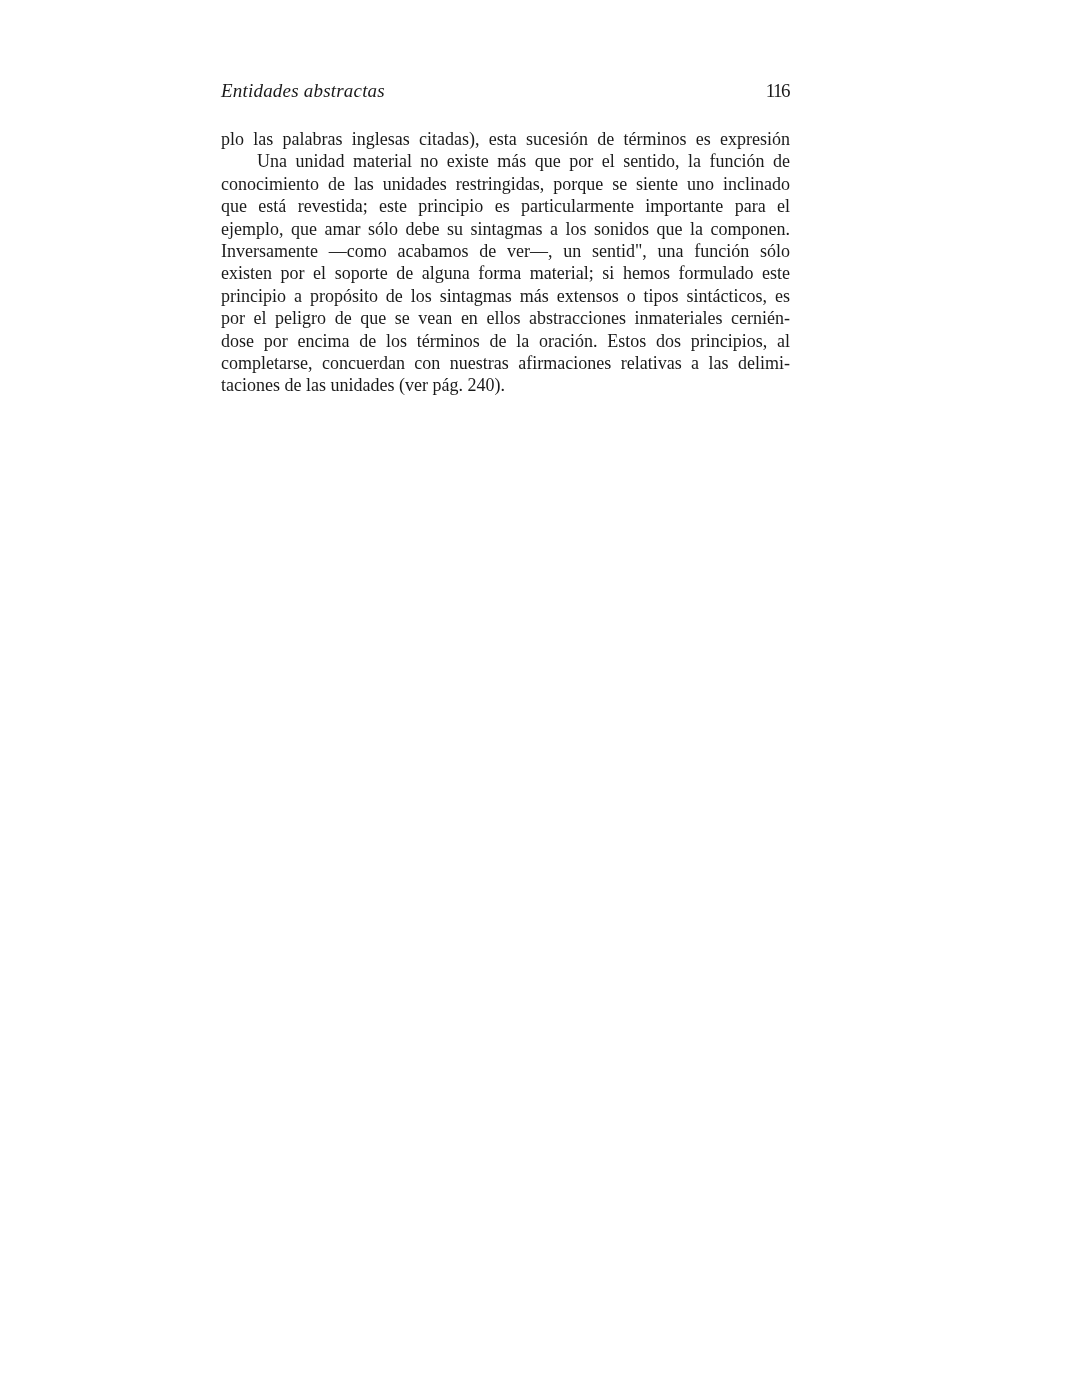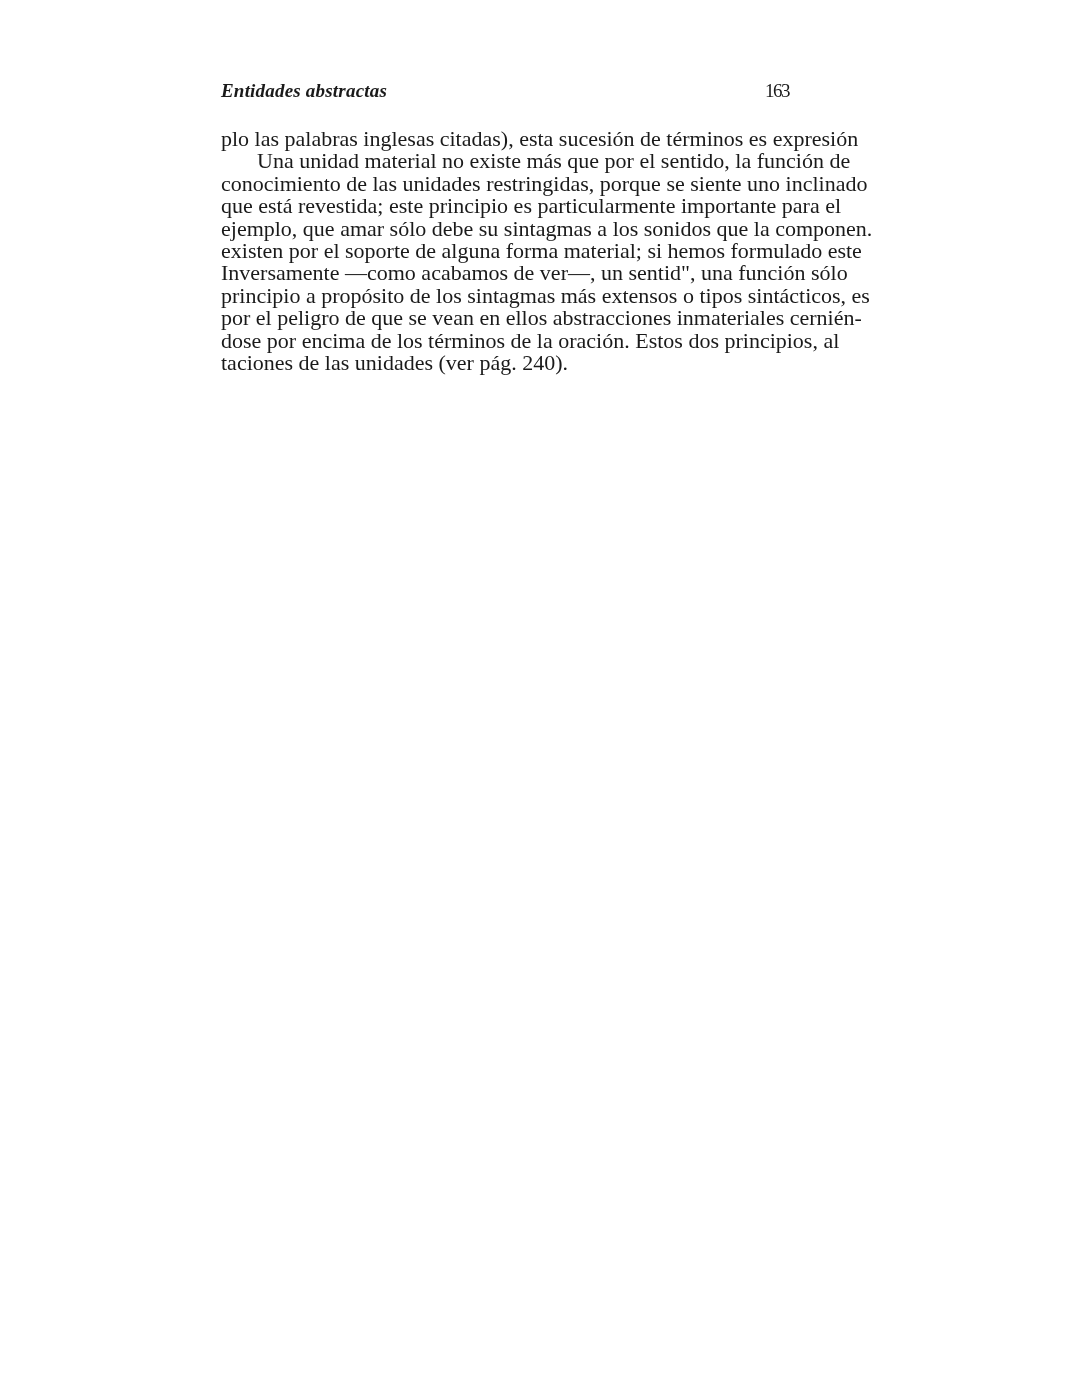--- a/index.html
+++ b/index.html
@@ -24,30 +24,29 @@
     .running-head {
       display: flex;
       justify-content: space-between;
       align-items: baseline;
       height: 28px;
       font-size: 19px;
     }
     .running-title {
       font-style: italic;
       letter-spacing: 0.2px;
-      font-weight: bold;
     }
     .page-number {
       font-size: 19px;
       letter-spacing: -1.5px;
       margin-right: 1px;
     }
     .body-text {
       margin-top: 20px;
-      font-size: 22px;
+      font-size: 18px;
       line-height: 22.4px;
       text-align: justify;
     }
     .line {
       display: block;
       text-align: justify;
       text-align-last: justify;
       white-space: nowrap;
     }
     .line.last {
@@ -58,34 +57,35 @@
     }
     .it {
     }
   </style>
 </head>
 <body>
 
 <div class="page">
   <div class="running-head">
     <span class="running-title">Entidades abstractas</span>
-    <span class="page-number">163</span>
+    <span class="page-number">116</span>
   </div>
 
   <div class="body-text">
     <div>
       <span class="line">plo las palabras inglesas citadas), esta sucesión de términos es expresión</span>
     </div>
 
     <div>
       <span class="line indent">Una unidad material no existe más que por el sentido, la función de</span>
       <span class="line">conocimiento de las unidades restringidas, porque se siente uno inclinado</span>
       <span class="line">que está revestida; este principio es particularmente importante para el</span>
       <span class="line"><span>ejemplo, que </span><span class="it">amar</span><span> sólo debe su sintagmas a los sonidos que la componen.</span></span>
+      <span class="line">Inversamente —como acabamos de ver—, un sentid", una función sólo</span>
       <span class="line">existen por el soporte de alguna forma material; si hemos formulado este</span>
-      <span class="line">Inversamente —como acabamos de ver—, un sentid", una función sólo</span>
       <span class="line">principio a propósito de los sintagmas más extensos o tipos sintácticos, es</span>
       <span class="line">por el peligro de que se vean en ellos abstracciones inmateriales cernién-</span>
       <span class="line">dose por encima de los términos de la oración. Estos dos principios, al</span>
+      <span class="line">completarse, concuerdan con nuestras afirmaciones relativas a las delimi-</span>
       <span class="line last">taciones de las unidades (ver pág. 240).</span>
     </div>
   </div>
 </div>
 
 </body></html>

